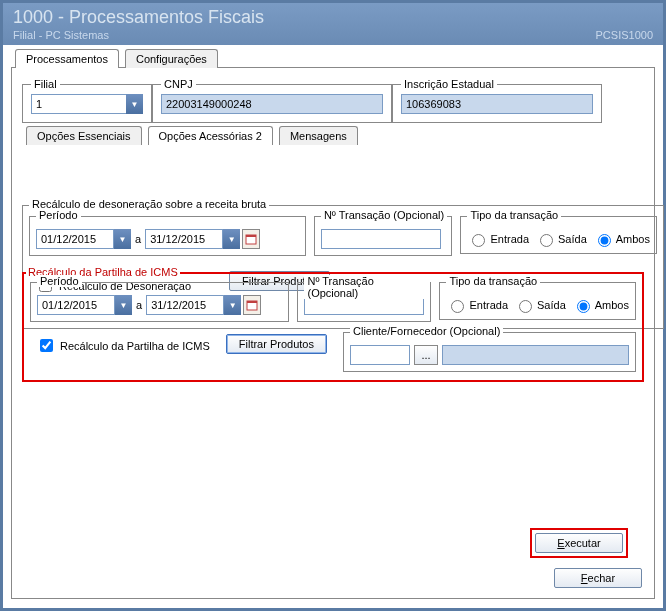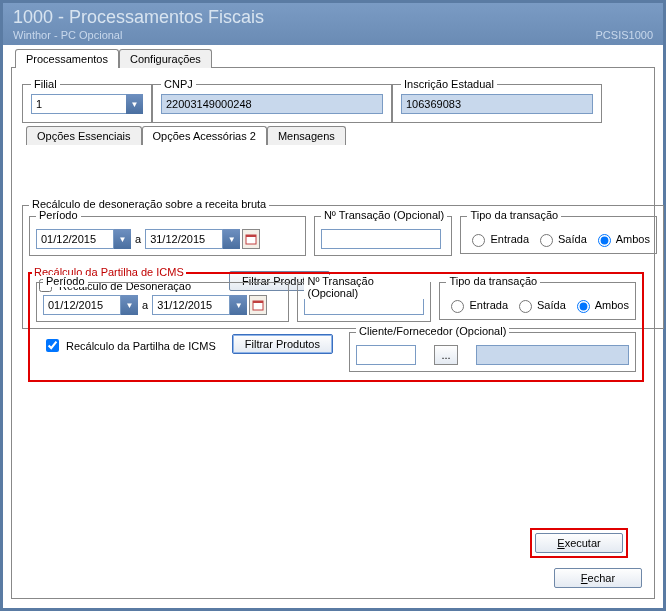--- a/index.html
+++ b/index.html
@@ -4,21 +4,21 @@
 <style>
   * { box-sizing: border-box; font-family: Tahoma, Arial, sans-serif; font-size: 11px; }
   body { margin: 0; padding: 0; background: #fff; }
   .window { width: 666px; height: 611px; border: 3px solid #5a7ba3; background: #fff; position: relative; }
   .titlebar { background: linear-gradient(to bottom, #7a9bc4, #6a8bb4); height: 42px; padding: 4px 10px 2px 10px; }
   .title { color: #d8e4f0; font-size: 18px; font-weight: normal; }
   .subtitle-row { display: flex; justify-content: space-between; color: #c8d8ec; font-size: 11px; margin-top: 1px; }
   .client { width: 660px; height: 562px; background: #fff; position: relative; }
 
   .tabstrip { position: absolute; top: 4px; left: 12px; display: flex; z-index: 2; }
-  .tab { border: 1px solid #888; border-bottom: none; background: #fff; padding: 3px 10px; margin-right: 0; border-radius: 3px 3px 0 0; cursor: pointer; }
+  .tab { border: 1px solid #888; border-bottom: none; background: #fff; padding: 3px 10px; margin-right: 6px; border-radius: 3px 3px 0 0; cursor: pointer; }
   .tab.inactive { background: #f0f0f0; }
   .tabpanel { position: absolute; top: 22px; left: 8px; right: 8px; bottom: 8px; border: 1px solid #888; }
 
   .row-top { display: flex; gap: 0; padding: 10px 10px 6px 10px; }
 
   fieldset { border: 1px solid #888; padding: 4px 8px 8px 8px; margin: 0; }
   legend { padding: 0 3px; color: #000; }
 
   .fs-filial { width: 130px; }
   .fs-cnpj { width: 240px; }
@@ -28,21 +28,21 @@
   .input.ro { background: #c8d8ec; }
   .input-filial { width: 112px; }
   .input-cnpj { width: 222px; }
   .input-insc { width: 192px; }
 
   .select-wrap { position: relative; display: inline-block; }
   .select-btn { position: absolute; right: 0; top: 0; width: 17px; height: 20px; background: linear-gradient(to bottom,#6e90c0,#4a6fa0); display: flex; align-items: center; justify-content: center; color: #fff; font-size: 8px; cursor: pointer; }
 
   .inner-tabstrip { position: absolute; top: 58px; left: 14px; display: flex; z-index: 3; }
   .inner-panel { position: absolute; top: 76px; left: 10px; right: 10px; height: 124px; border: 1px solid #888; }
-  .inner-panel2 { position: absolute; top: 204px; left: 16px; right: 10px; height: 110px; border: 2px solid #e00000; }
+  .inner-panel2 { position: absolute; top: 204px; left: 10px; right: 10px; height: 110px; border: 2px solid #e00000; }
   .date-input { width: 78px; height: 20px; border: 1px solid #7a9bc4; padding: 1px 4px; background:#fff; }
   .date-wrap { position: relative; display: inline-flex; }
   .date-btn { width: 17px; height: 20px; background: linear-gradient(to bottom,#6e90c0,#4a6fa0); display:flex; align-items:center; justify-content:center; color:#fff; font-size:8px; cursor:pointer; }
   .cal-btn { width: 18px; height: 20px; border: 1px solid #888; margin-left: 2px; background: #f4f0e8; display:flex; align-items:center; justify-content:center; cursor:pointer; }
   .cal-icon { width: 12px; height: 12px; }
 
   .lbl-a { margin: 0 4px; }
 
   .radio-row { display:flex; gap:6px; align-items:flex-end; padding-top:2px; white-space:nowrap; }
   .radio-row label { display:flex; align-items:center; gap:2px; cursor:pointer; }
@@ -74,21 +74,21 @@
 
   .group-title { position:absolute; top:-8px; left:6px; background:#fff; padding:0 3px; }
 </style>
 </head>
 <body>
 
 <div class="window">
   <div class="titlebar">
     <div class="title">1000 - Processamentos Fiscais</div>
     <div class="subtitle-row">
-      <span>Winthor - PC Opcional</span>
+      <span>Filial - PC Sistemas</span>
       <span>PCSIS1000</span>
     </div>
   </div>
 
   <div class="client">
 
     <div class="tabstrip">
       <div class="tab">Processamentos</div>
       <div class="tab inactive">Configurações</div>
     </div>
@@ -228,21 +228,21 @@
           </div>
         </div>
 
         <div class="row2" style="align-items:flex-start;">
           <label class="chk-row" style="margin-top:4px;">
             <input type="checkbox" checked="" style="">
             <span>Recálculo da Partilha de ICMS</span>
           </label>
           <button class="btn focus" style="margin-left:8px; margin-top:2px;">Filtrar Produtos</button>
 
-          <div class="fs-like" style="flex:1; padding:12px 6px 6px 6px; margin-left:8px; display:flex; gap:18px; ">
+          <div class="fs-like" style="flex:1; padding:12px 6px 6px 6px; margin-left:8px; display:flex; gap:4px; ">
             <span class="group-title">Cliente/Fornecedor (Opcional)</span>
             <input class="cliente-input" value="" style="">
             <div class="dots-btn">
                 <span>...</span>
               </div>
             <input class="cliente-ro" readonly="" value="" style="">
           </div>
         </div>
       </div>
 

